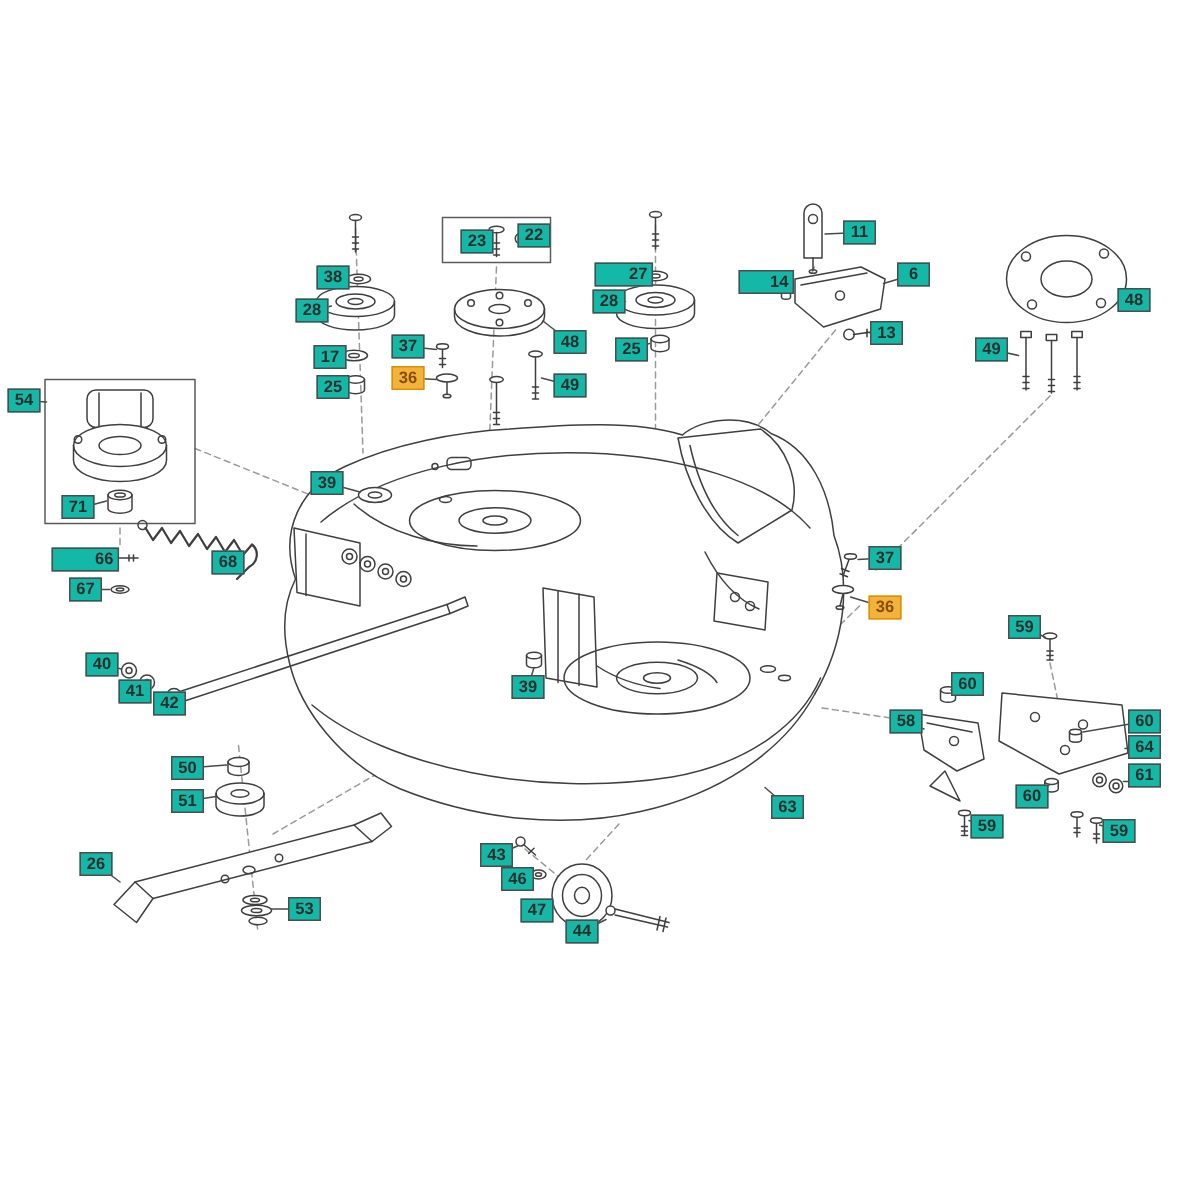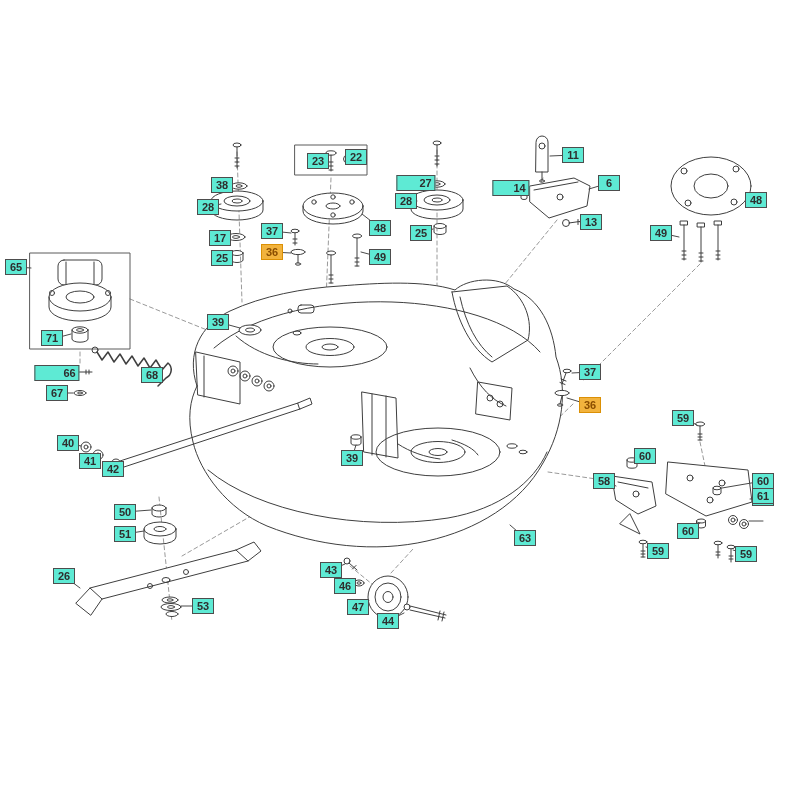--- a/index.html
+++ b/index.html
@@ -5,21 +5,21 @@
   html,body{margin:0;padding:0;background:#fff;}
   .stage{
     position:relative;width:800px;height:802px;background:#fff;overflow:hidden;
     font-family:"Liberation Sans",sans-serif;
   }
   .stage svg{position:absolute;left:0;top:0;}
   .labels-layer{position:absolute;left:0;top:0;width:100%;height:100%;}
   .part-label{
     position:absolute;transform:translate(-50%,-50%);
     box-sizing:border-box;min-width:22px;height:16px;padding:1px 3px 0;
-    background:#5eead4;border:1px solid var(--lbl-border,#4d4d4d);
+    background:#14b8a6;border:1px solid var(--lbl-border,#4d4d4d);
     color:var(--lbl-text,#2e2e2e);
     font:bold 11px/13px "Liberation Sans",sans-serif;
     text-align:center;cursor:pointer;user-select:none;
   }
   .part-label.highlight{
     background:var(--hl-bg,#F2B33D);
     border-color:var(--hl-border,#DB9005);
     color:var(--hl-text,#8A4D00);
   }
 </style>
@@ -343,21 +343,21 @@
       <div class="part-label" style="left: 406px; top: 201px;">28</div>
       <div class="part-label" style="left: 421px; top: 233px;">25</div>
       <div class="part-label" style="left: 380px; top: 228px;">48</div>
       <div class="part-label" style="left: 380px; top: 257px;">49</div>
       <div class="part-label" style="left: 511px; top: 188px; padding-left: 20px;">14</div>
       <div class="part-label" style="left: 609px; top: 183px;">6</div>
       <div class="part-label" style="left: 591px; top: 222px;">13</div>
       <div class="part-label" style="left: 573px; top: 155px;">11</div>
       <div class="part-label" style="left: 756px; top: 200px;">48</div>
       <div class="part-label" style="left: 661px; top: 233px;">49</div>
-      <div class="part-label" style="left: 16px; top: 267px;">65</div>
+      <div class="part-label" style="left: 16px; top: 267px;">54</div>
       <div class="part-label" style="left: 52px; top: 338px;">71</div>
       <div class="part-label" style="left: 57px; top: 373px; padding-left: 28px;">66</div>
       <div class="part-label" style="left: 57px; top: 393px;">67</div>
       <div class="part-label" style="left: 152px; top: 375px;">68</div>
       <div class="part-label" style="left: 218px; top: 322px;">39</div>
       <div class="part-label" style="left: 68px; top: 443px;">40</div>
       <div class="part-label" style="left: 90px; top: 461px;">41</div>
       <div class="part-label" style="left: 113px; top: 469px;">42</div>
       <div class="part-label" style="left: 125px; top: 512px;">50</div>
       <div class="part-label" style="left: 125px; top: 534px;">51</div>
@@ -369,18 +369,18 @@
       <div class="part-label" style="left: 388px; top: 621px;">44</div>
       <div class="part-label" style="left: 352px; top: 458px;">39</div>
       <div class="part-label" style="left: 525px; top: 538px;">63</div>
       <div class="part-label" style="left: 590px; top: 372px;">37</div>
       <div class="part-label highlight" style="left: 590px; top: 405px;">36</div>
       <div class="part-label" style="left: 683px; top: 418px;">59</div>
       <div class="part-label" style="left: 645px; top: 456px;">60</div>
       <div class="part-label" style="left: 604px; top: 481px;">58</div>
       <div class="part-label" style="left: 763px; top: 481px;">60</div>
       <div class="part-label" style="left: 763px; top: 498px;">64</div>
-      <div class="part-label" style="left: 763px; top: 496px;">61</div>
+      <div class="part-label" style="left: 763px; top: 517px;">61</div>
       <div class="part-label" style="left: 688px; top: 531px;">60</div>
       <div class="part-label" style="left: 658px; top: 551px;">59</div>
       <div class="part-label" style="left: 746px; top: 554px;">59</div>
     </div>
 </div>
 
 </body></html>

